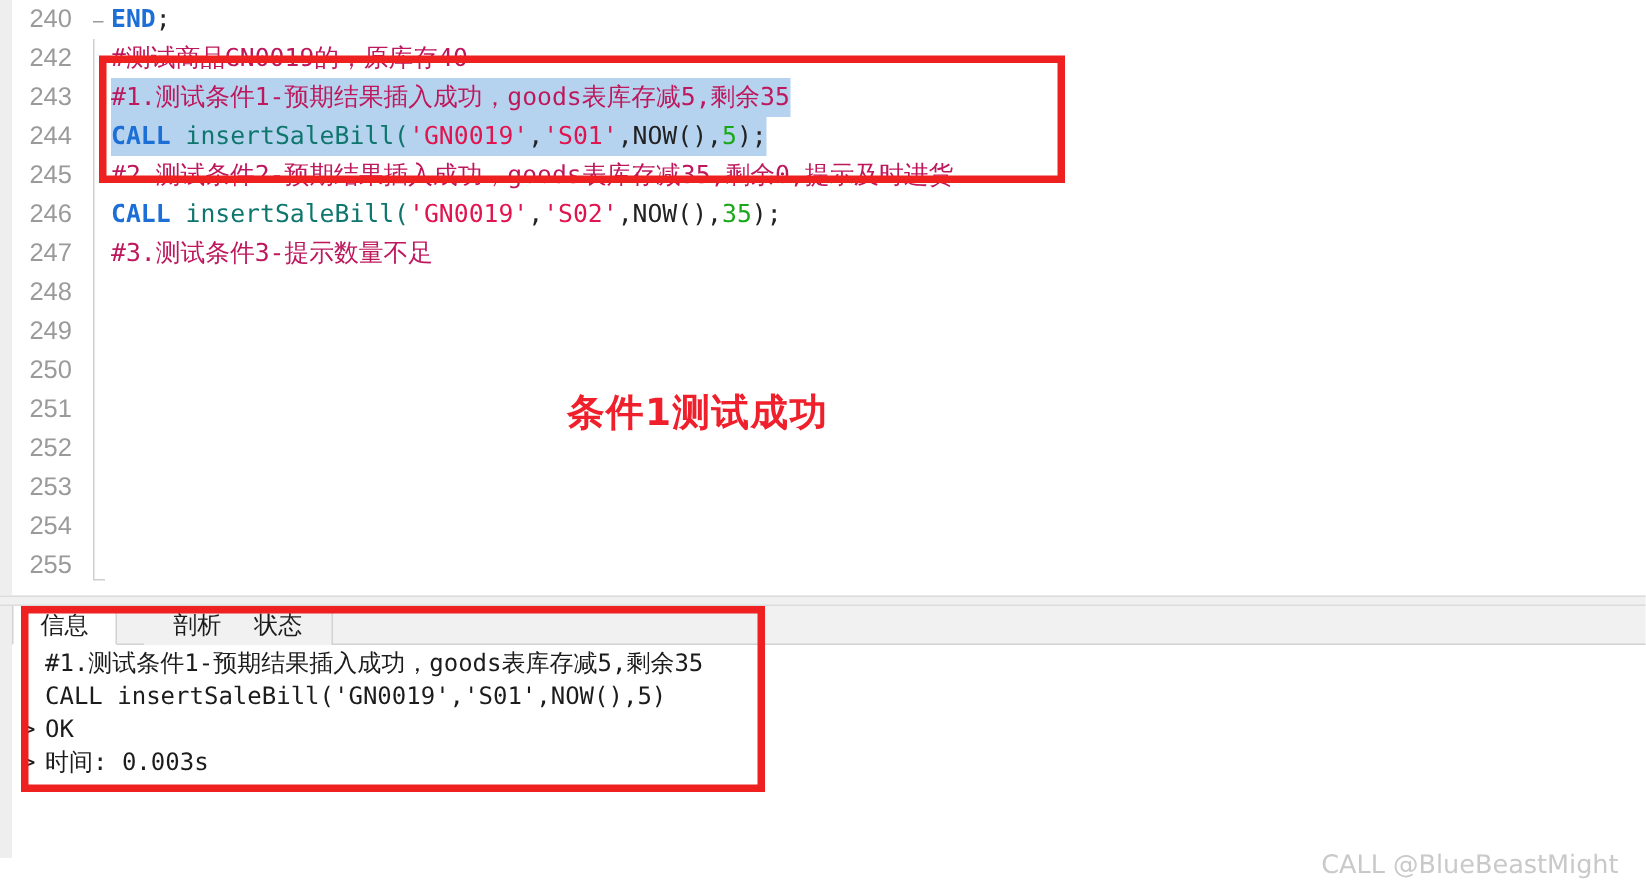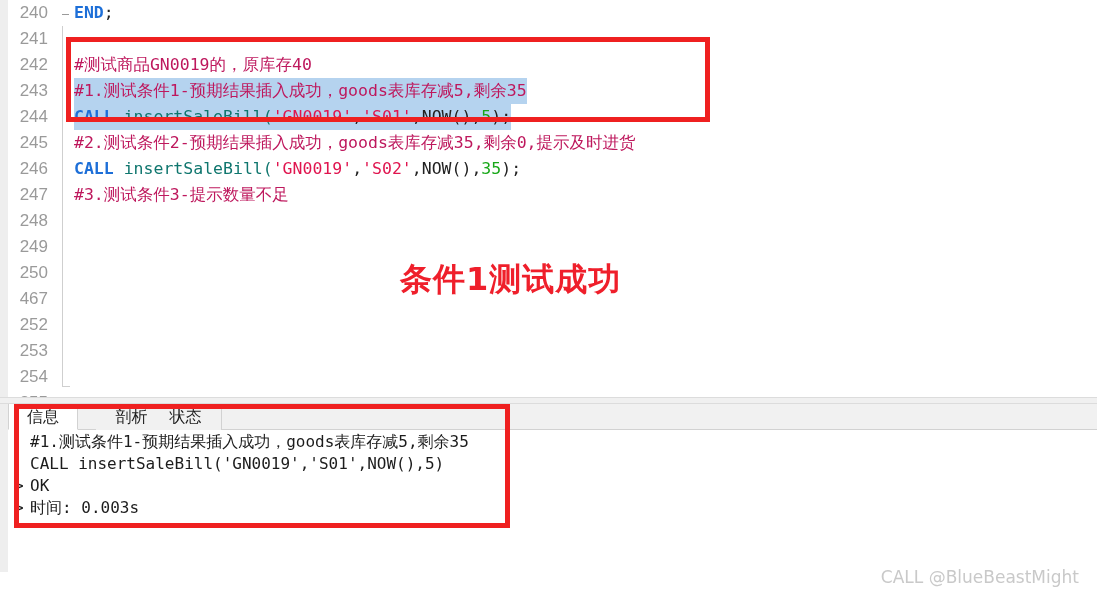--- a/index.html
+++ b/index.html
@@ -99,24 +99,24 @@
     width: 644px;
     height: 85px;
     border: 5px solid #ef2020;
     box-sizing: border-box;
     pointer-events: none;
   }
 
   
   #anno-caption {
     position: absolute;
-    left: 400px;
+    left: 378px;
     top: 258px;
     font-family: "DejaVu Sans", "Liberation Sans", sans-serif;
-    font-size: 32px;
+    font-size: 25px;
     font-weight: bold;
     color: #ef1f2b;
     letter-spacing: 1px;
     white-space: nowrap;
   }
 
   
   #panel-divider {
     position: absolute;
     left: 0; top: 397px;
@@ -220,31 +220,30 @@
 </head>
 <body>
 
 <div id="editor">
   <div id="gutter-strip"></div>
   <div id="fold-bracket"></div>
   <div id="fold-rail-long"></div>
   <div id="fold-bracket-end"></div>
   <div id="code-lines">
       <div class="code-line"><span class="lineno">240</span><span class="code-text"><span class="tok-kw">END</span><span class="tok-punct">;</span></span></div>
-      <div class="code-line"><span class="lineno">241</span><span class="code-text"></span></div>
       <div class="code-line"><span class="lineno">242</span><span class="code-text"><span class="tok-comment">#测试商品GN0019的，原库存40</span></span></div>
       <div class="code-line"><span class="lineno">243</span><span class="code-text sel"><span class="tok-comment">#1.测试条件1-预期结果插入成功，goods表库存减5,剩余35</span></span></div>
       <div class="code-line"><span class="lineno">244</span><span class="code-text sel"><span class="tok-kw">CALL </span><span class="tok-fn">insertSaleBill(</span><span class="tok-str">'GN0019'</span><span class="tok-punct">,</span><span class="tok-str">'S01'</span><span class="tok-punct">,NOW(),</span><span class="tok-num">5</span><span class="tok-punct">);</span></span></div>
       <div class="code-line"><span class="lineno">245</span><span class="code-text"><span class="tok-comment">#2.测试条件2-预期结果插入成功，goods表库存减35,剩余0,提示及时进货</span></span></div>
       <div class="code-line"><span class="lineno">246</span><span class="code-text"><span class="tok-kw">CALL </span><span class="tok-fn">insertSaleBill(</span><span class="tok-str">'GN0019'</span><span class="tok-punct">,</span><span class="tok-str">'S02'</span><span class="tok-punct">,NOW(),</span><span class="tok-num">35</span><span class="tok-punct">);</span></span></div>
       <div class="code-line"><span class="lineno">247</span><span class="code-text"><span class="tok-comment">#3.测试条件3-提示数量不足</span></span></div>
       <div class="code-line"><span class="lineno">248</span></div>
       <div class="code-line"><span class="lineno">249</span><span class="code-text"></span></div>
       <div class="code-line"><span class="lineno">250</span><span class="code-text"></span></div>
-      <div class="code-line"><span class="lineno">467</span><span class="code-text"></span></div>
+      <div class="code-line"><span class="lineno">251</span><span class="code-text"></span></div>
       <div class="code-line"><span class="lineno">252</span><span class="code-text"></span></div>
       <div class="code-line"><span class="lineno">253</span><span class="code-text"></span></div>
       <div class="code-line"><span class="lineno">254</span><span class="code-text"></span></div>
       <div class="code-line"><span class="lineno">255</span><span class="code-text"></span></div>
     </div>
 </div>
 
 <div id="anno-box-code"></div>
 
 <div id="anno-caption">条件1测试成功</div>

